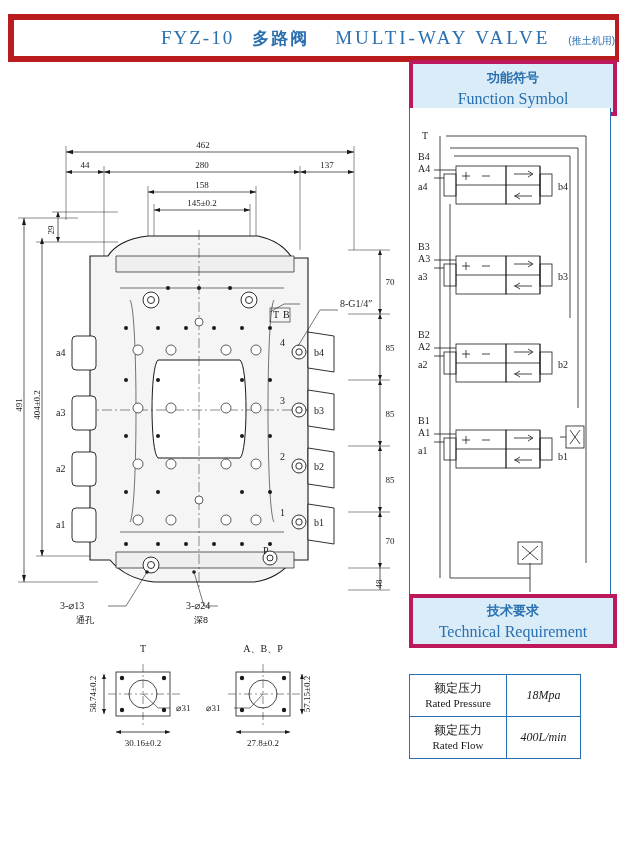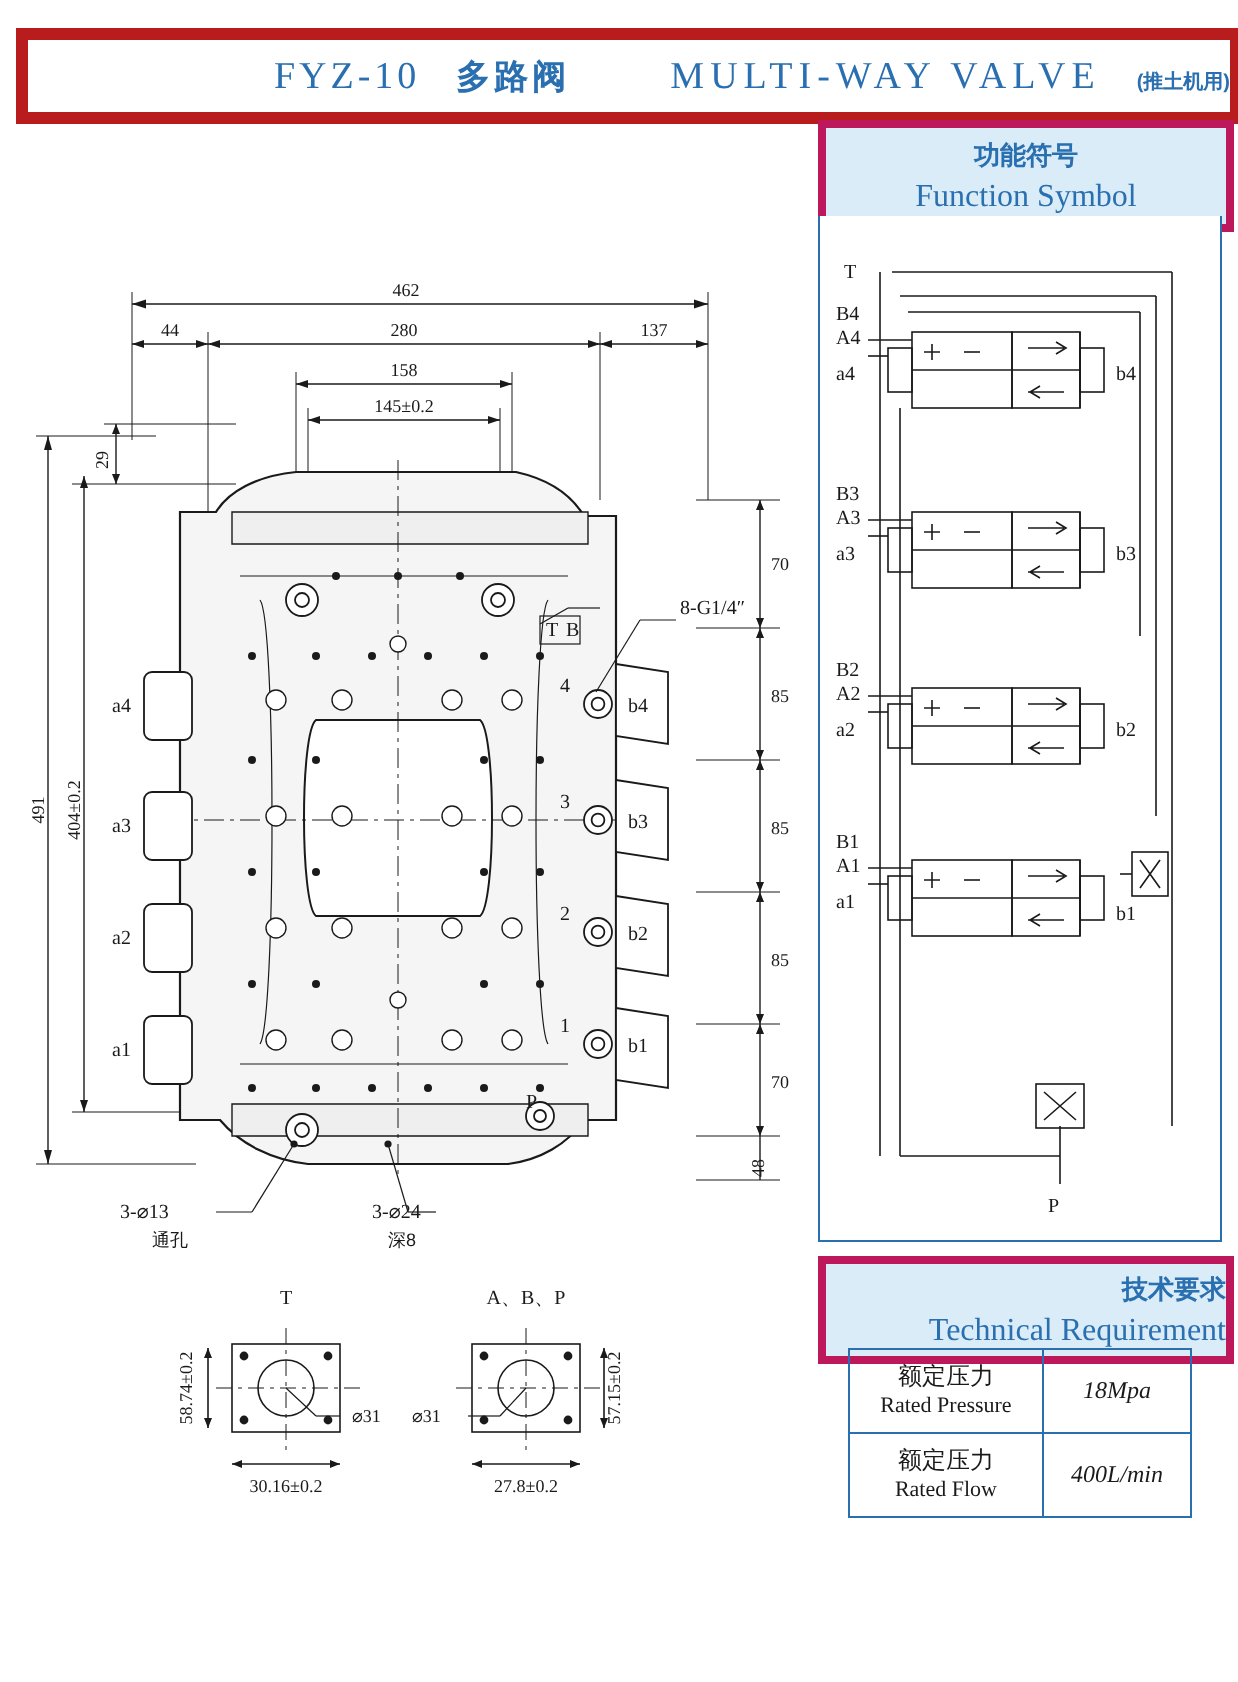--- a/index.html
+++ b/index.html
@@ -16,39 +16,39 @@
   
   .title-bar{
     position:absolute;left:8px;top:14px;width:601px;height:36px;
     border:6px solid #b91c1c;
     background:#ffffff;
     display:flex;align-items:center;justify-content:flex-end;
   }
   .title-inner{display:flex;align-items:baseline;gap:18px;color:#2a6fb0;}
   .t-code{font-family:"Liberation Serif",serif;font-size:19px;letter-spacing:2px;}
   .t-cn{font-size:17px;font-weight:bold;letter-spacing:2px;}
-  .t-en{font-family:"Liberation Serif",serif;font-size:19px;letter-spacing:3px;margin-left:32px;}
-  .t-sub{font-size:10px;letter-spacing:0px;font-weight:bold;}
+  .t-en{font-family:"Liberation Serif",serif;font-size:19px;letter-spacing:3px;margin-left:8px;}
+  .t-sub{font-size:10px;letter-spacing:0px;}
 
   
   .panel-head{
     position:absolute;border:4px solid #be185d;background:#d9ecf7;
     display:flex;flex-direction:column;align-items:center;justify-content:center;
     color:#2a6fb0;
   }
   .panel-head .cn{font-size:13px;font-weight:bold;}
   .panel-head .en{font-size:16px;font-family:"Liberation Serif",serif;margin-top:3px;}
 
   #fn-head{left:409px;top:60px;width:200px;height:48px;}
   #fn-body{position:absolute;left:409px;top:108px;width:200px;height:512px;border:1px solid #2a6fb0;border-top:none;background:#fff;}
-  #tr-head{left:409px;top:628px;width:200px;height:46px;align-items:flex-end;}
+  #tr-head{left:409px;top:594px;width:200px;height:46px;}
 
   
   .tr-table{
-    position:absolute;left:424px;top:674px;width:172px;
+    position:absolute;left:409px;top:674px;width:172px;
     border-collapse:collapse;
   }
   .tr-table td{
     border:1px solid #2a6fb0;
     text-align:center;vertical-align:middle;
     padding:5px 2px;
     font-size:11px;
     color:#1a1a1a;
     line-height:1.35;
   }

